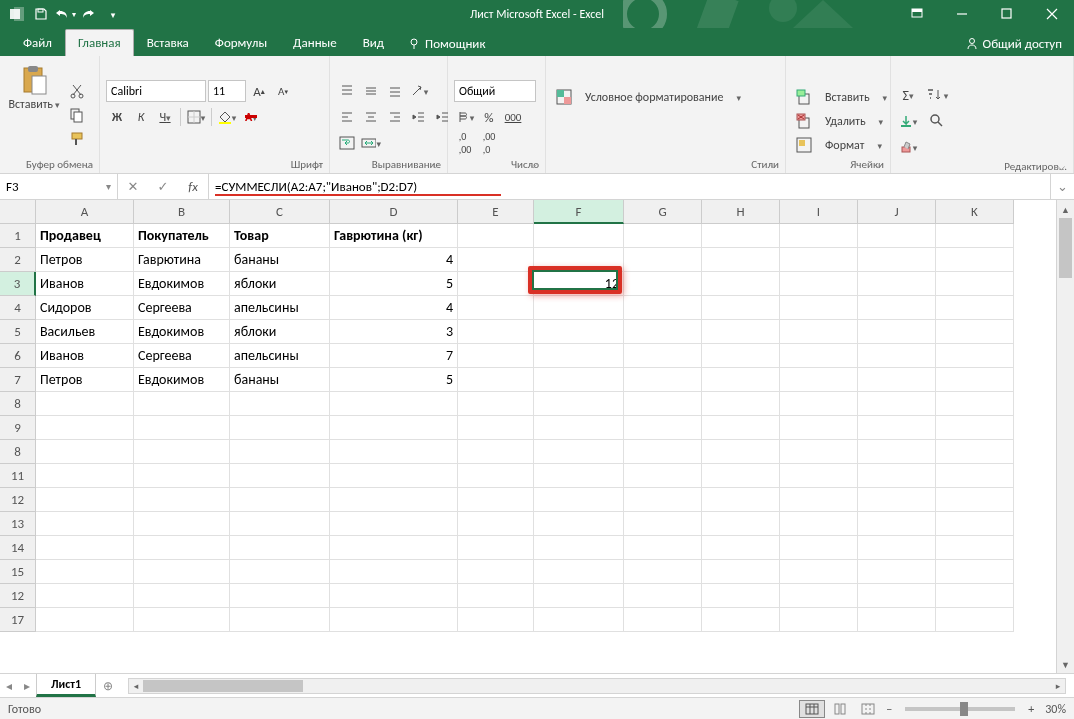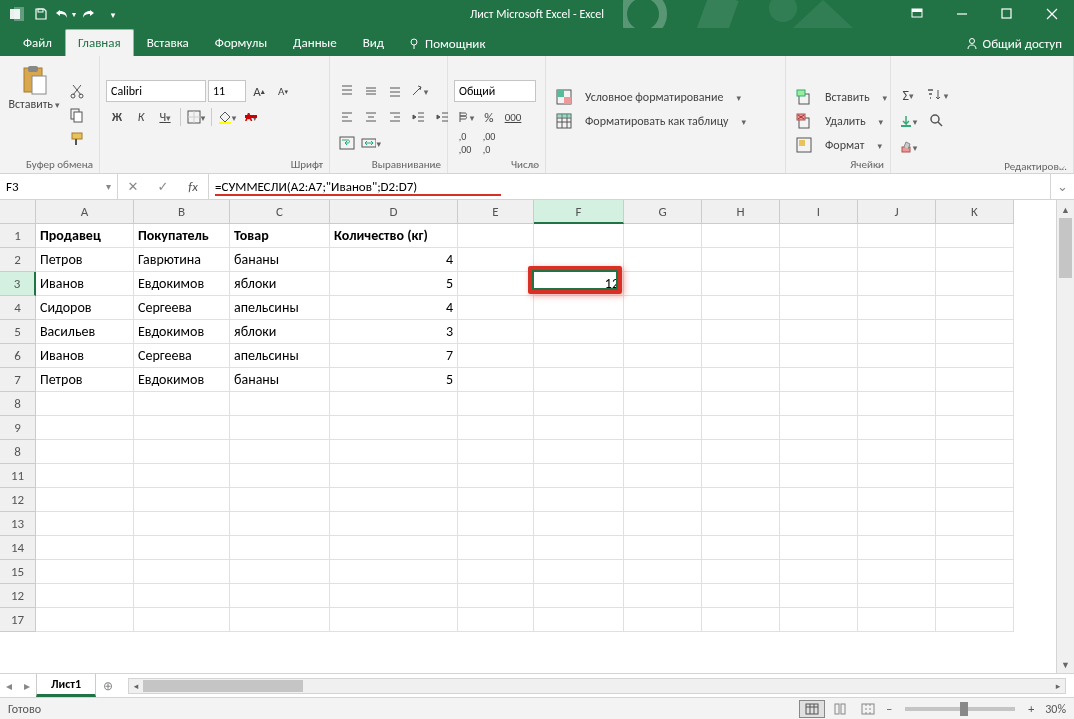--- a/index.html
+++ b/index.html
@@ -343,30 +343,23 @@
     <div class="group-body">
         <div class="col" style="gap:2px; padding-top:6px;">
       <div class="link-btn drop">
             <svg width="16" height="16">
               <rect x="1" y="1" width="14" height="14" fill="none" stroke="#555"></rect>
               <rect x="1" y="1" width="7" height="7" fill="#5b9"></rect>
               <rect x="8" y="8" width="7" height="7" fill="#e99"></rect>
             </svg>
             <span>Условное форматирование</span>
           </div>
-      <div class="link-btn drop">
-            <svg width="16" height="16">
-              <rect x="1" y="1" width="14" height="14" fill="none" stroke="#555"></rect>
-              <path d="M1 5h14M1 9h14M6 1v14M11 1v14" stroke="#555"></path>
-              <rect x="1" y="1" width="14" height="4" fill="#5b9" opacity=".5"></rect>
-            </svg>
-            <span>Форматировать как таблицу</span>
-          </div>
-    </div>
-      </div>
+    </div>
+      </div>
+    <div class="group-label" style="">Стили</div>
   </div>
 
   <div class="group" style="width:105px;">
     <div class="group-body">
         <div class="col" style="gap:2px; padding-top:6px;">
       <div class="link-btn drop">
             <svg width="16" height="16">
               <rect x="3" y="5" width="10" height="10" fill="none" stroke="#555"></rect>
               <rect x="1" y="1" width="8" height="6" fill="#9e9" stroke="#3a7"></rect>
             </svg>
@@ -668,21 +661,21 @@
           <div class="cell" style="left:422px;top:384px;width:76px"></div>
           <div class="cell" style="left:498px;top:384px;width:90px"></div>
           <div class="cell" style="left:588px;top:384px;width:78px"></div>
           <div class="cell" style="left:666px;top:384px;width:78px"></div>
           <div class="cell" style="left:744px;top:384px;width:78px"></div>
           <div class="cell" style="left:822px;top:384px;width:78px"></div>
           <div class="cell" style="left:900px;top:384px;width:78px"></div>
           <div class="cell header" style="left:0px;top:0;width:98px">Продавец</div>
           <div class="cell header" style="left:98px;top:0;width:96px">Покупатель</div>
           <div class="cell header" style="left:194px;top:0;width:100px">Товар</div>
-          <div class="cell header" style="left:294px;top:0;width:128px">Количество (кг)</div>
+          <div class="cell header" style="left:294px;top:0;width:128px">Гаврютина (кг)</div>
           <div class="cell" style="left:0px;top:24px;width:98px">Петров</div>
           <div class="cell" style="left:98px;top:24px;width:96px">Гаврютина</div>
           <div class="cell" style="left:194px;top:24px;width:100px">бананы</div>
           <div class="cell num" style="left:294px;top:24px;width:128px">4</div>
           <div class="cell" style="left:0px;top:48px;width:98px">Иванов</div>
           <div class="cell" style="left:98px;top:48px;width:96px">Евдокимов</div>
           <div class="cell" style="left:194px;top:48px;width:100px">яблоки</div>
           <div class="cell num" style="left:294px;top:48px;width:128px">5</div>
           <div class="cell" style="left:0px;top:72px;width:98px">Сидоров</div>
           <div class="cell" style="left:98px;top:72px;width:96px">Сергеева</div>

